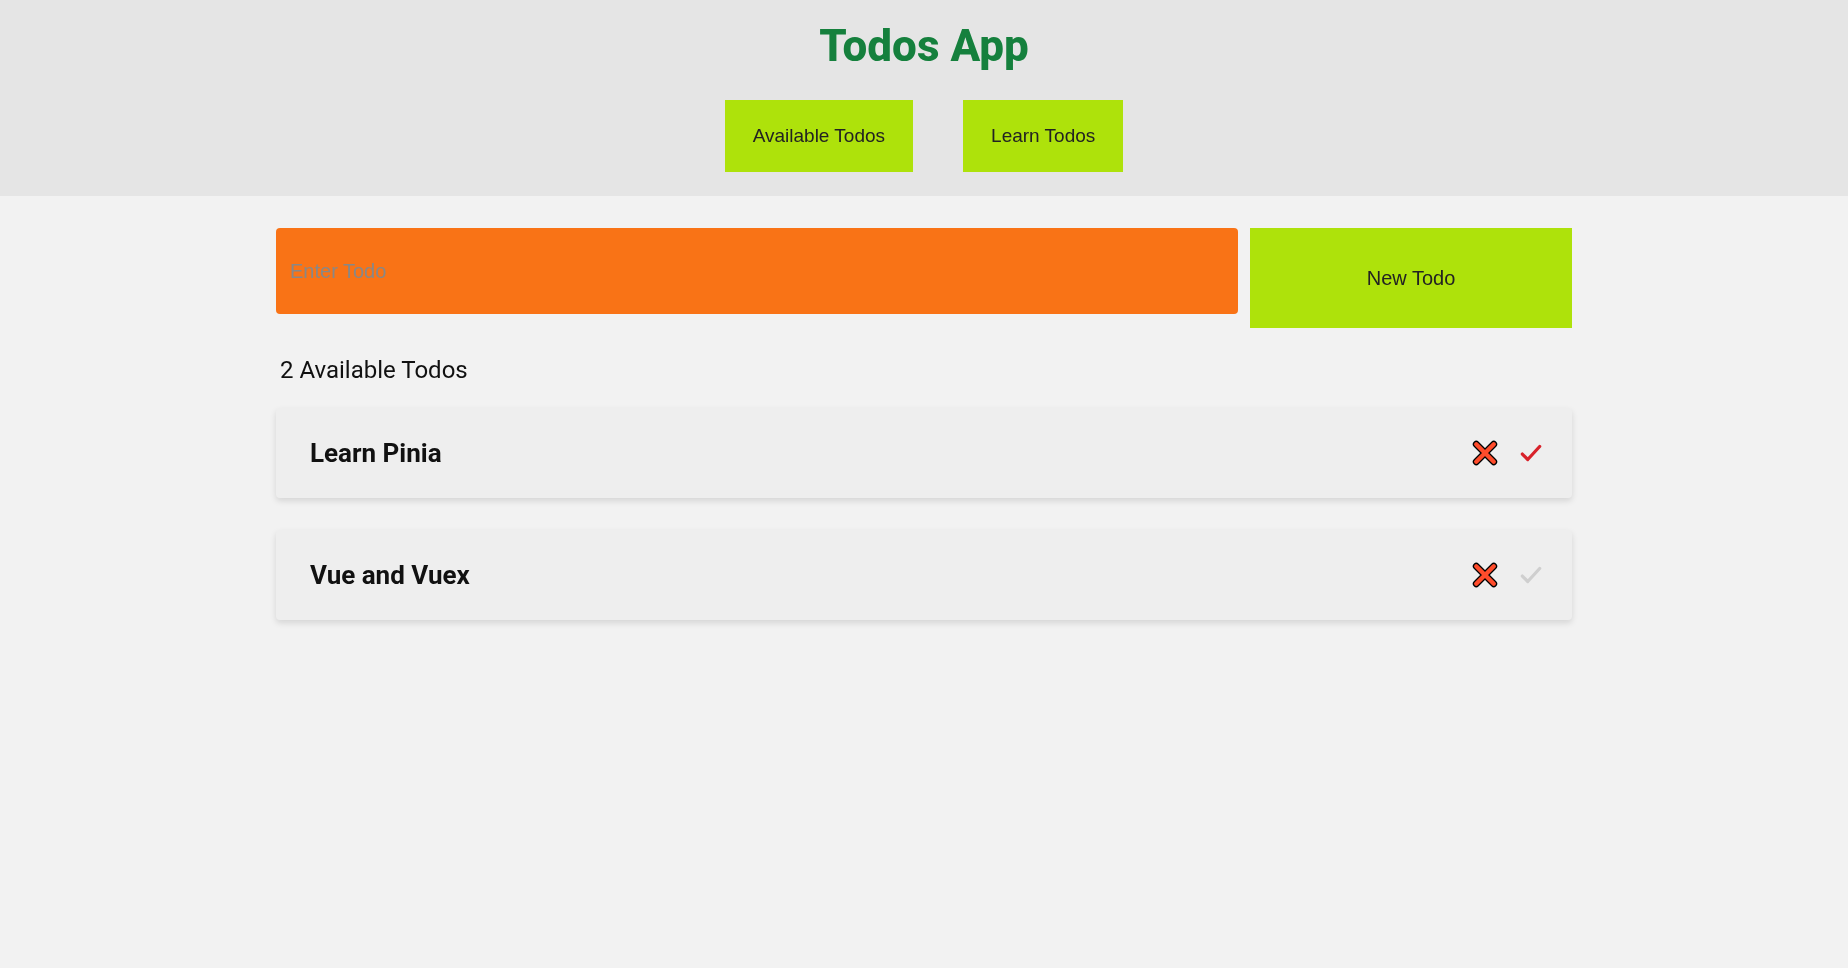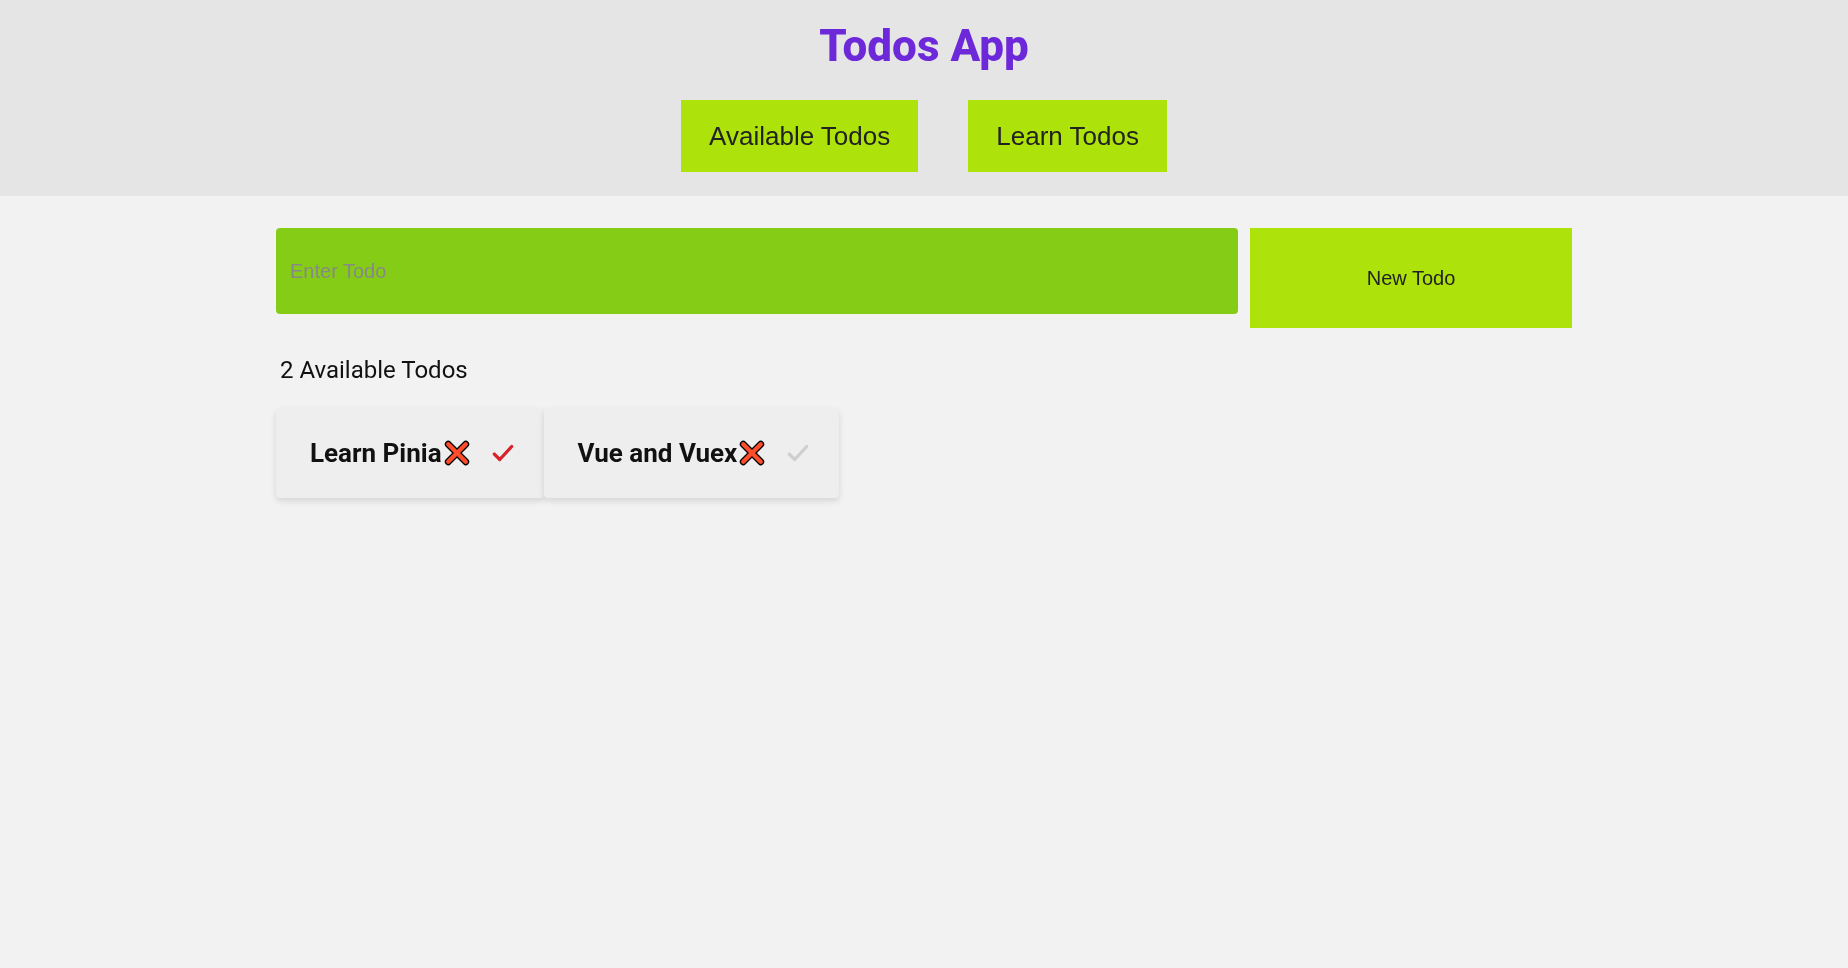--- a/index.html
+++ b/index.html
@@ -14,34 +14,34 @@
       min-height: 968px;
     }
     .header {
       background-color: #e5e5e5;
       padding: 20px 0 24px 0;
       text-align: center;
     }
     .app-title {
       font-size: 44px;
       font-weight: 800;
-      color: #6d28d9;
+      color: #15803d;
       margin-bottom: 28px;
     }
     .tabs {
       display: flex;
       justify-content: center;
       gap: 50px;
     }
     .tab-btn {
       background-color: #aee20b;
       border: none;
       padding: 0 28px;
       height: 72px;
-      font-size: 26px;
+      font-size: 19px;
       color: #222;
       cursor: pointer;
       display: flex;
       align-items: center;
       justify-content: center;
     }
     .container {
       max-width: 1320px;
       margin: 0 auto;
       padding: 32px 12px 0 12px;
@@ -49,21 +49,21 @@
     .input-row {
       display: flex;
       gap: 12px;
       margin-bottom: 28px;
     }
     .todo-input {
       flex: 1;
       height: 86px;
       border: none;
       border-radius: 4px;
-      background-color: #84cc16;
+      background-color: #f97316;
       padding: 0 14px;
       font-size: 20px;
       color: #333;
       outline: none;
     }
     .todo-input::placeholder {
       color: #888;
     }
     .new-btn {
       width: 322px;
@@ -75,21 +75,22 @@
       cursor: pointer;
     }
     .count-label {
       font-size: 24px;
       color: #111;
       margin-bottom: 24px;
       padding-left: 4px;
     }
     .todo-list {
       display: flex;
-      flex-direction: row;
+      flex-direction: column;
+      gap: 32px;
     }
     .todo-card {
       background-color: #eee;
       border-radius: 4px;
       padding: 30px 28px 30px 34px;
       display: flex;
       align-items: center;
       justify-content: space-between;
       box-shadow: 0 3px 6px rgba(0,0,0,0.12);
     }

